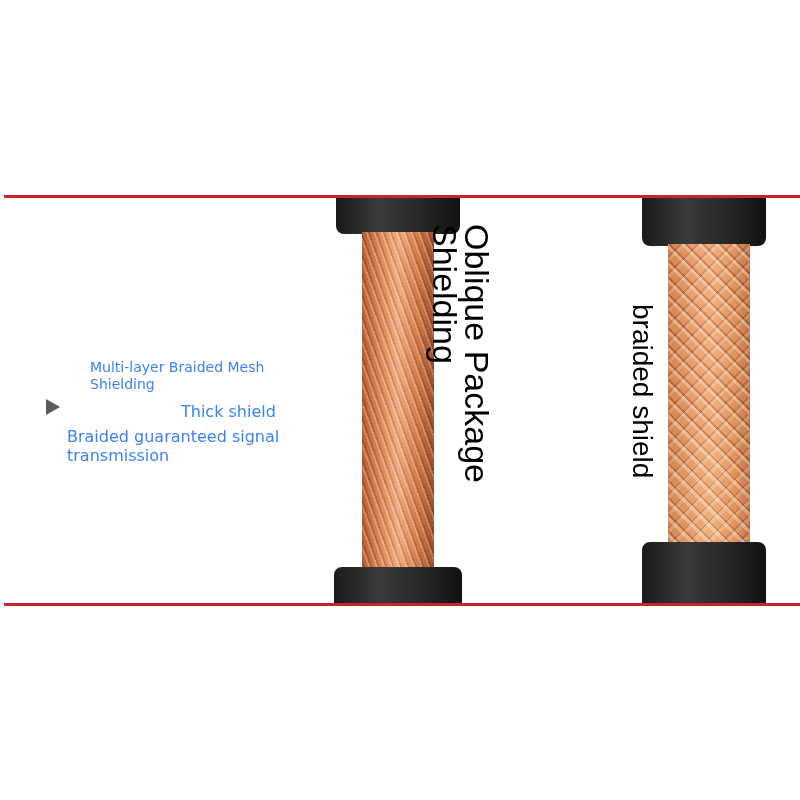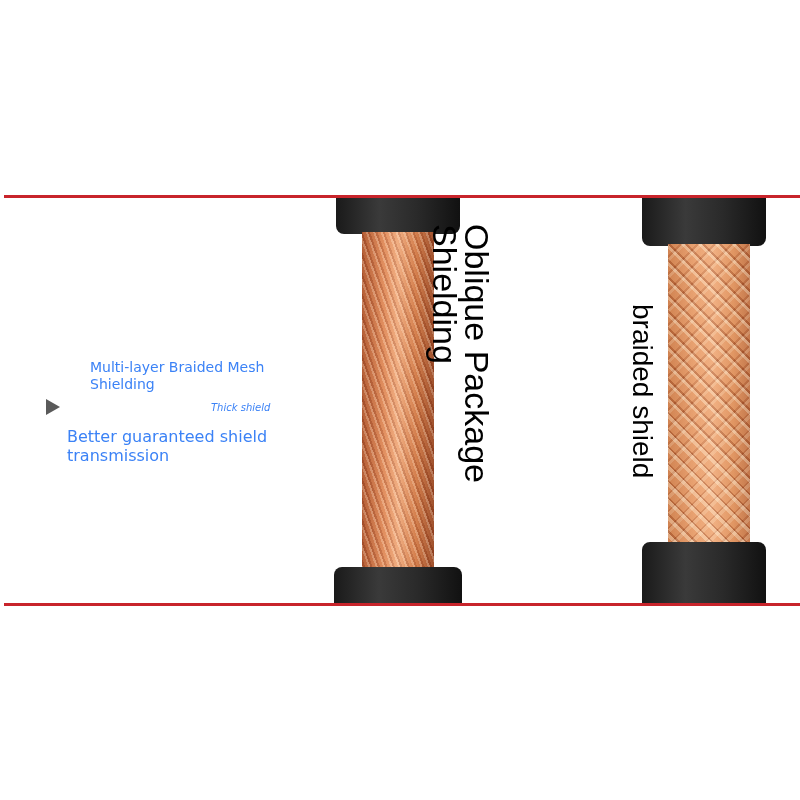--- a/index.html
+++ b/index.html
@@ -25,21 +25,21 @@
       linear-gradient(90deg,#b4602f 0%,#e6a071 35%,#f1b68d 55%,#d2834f 80%,#9a4a24 100%);
   }
 
   .vtext { position:absolute; color:#000; font-family:"Liberation Sans", sans-serif; writing-mode:vertical-rl; white-space:nowrap; }
   .label-1 { left:460px; top:224px; font-size:34px; line-height:34px; }
   .label-1b { left:428px; top:224px; font-size:34px; line-height:34px; }
   .label-2 { left:628px; top:304px; font-size:28px; line-height:28px; }
 
   .side-text { position:absolute; color:#3b82f6; font-family:"DejaVu Sans", sans-serif; }
   .t1 { left:90px; top:359px; font-size:14px; line-height:17px; width:220px; }
-  .t2 { left:211px; top:402px; font-size:10px;font-style:italic; }
+  .t2 { left:181px; top:402px; font-size:16px; }
   .t3 { left:67px; top:427px; font-size:16px; line-height:19px; width:240px; }
   .arrow { position:absolute; left:46px; top:399px; width:0; height:0; border-top:8px solid transparent; border-bottom:8px solid transparent; border-left:14px solid #5a5a5a; }
 </style>
 </head>
 <body>
 
 <div class="band"></div>
 <div class="red-line top"></div>
 <div class="red-line bottom"></div>
 
@@ -55,13 +55,13 @@
   <div class="jacket" style="left:642px;top:542px;width:124px;height:61px;border-radius:8px 8px 0 0;"></div>
 </div>
 
 <div class="vtext label-1">Oblique Package</div>
 <div class="vtext label-1b">Shielding</div>
 <div class="vtext label-2">braided shield</div>
 
 <div class="side-text t1">Multi-layer Braided Mesh Shielding</div>
 <div class="arrow"></div>
 <div class="side-text t2">Thick shield</div>
-<div class="side-text t3">Better guaranteed shield transmission</div>
+<div class="side-text t3">Braided guaranteed signal transmission</div>
 
 </body></html>

